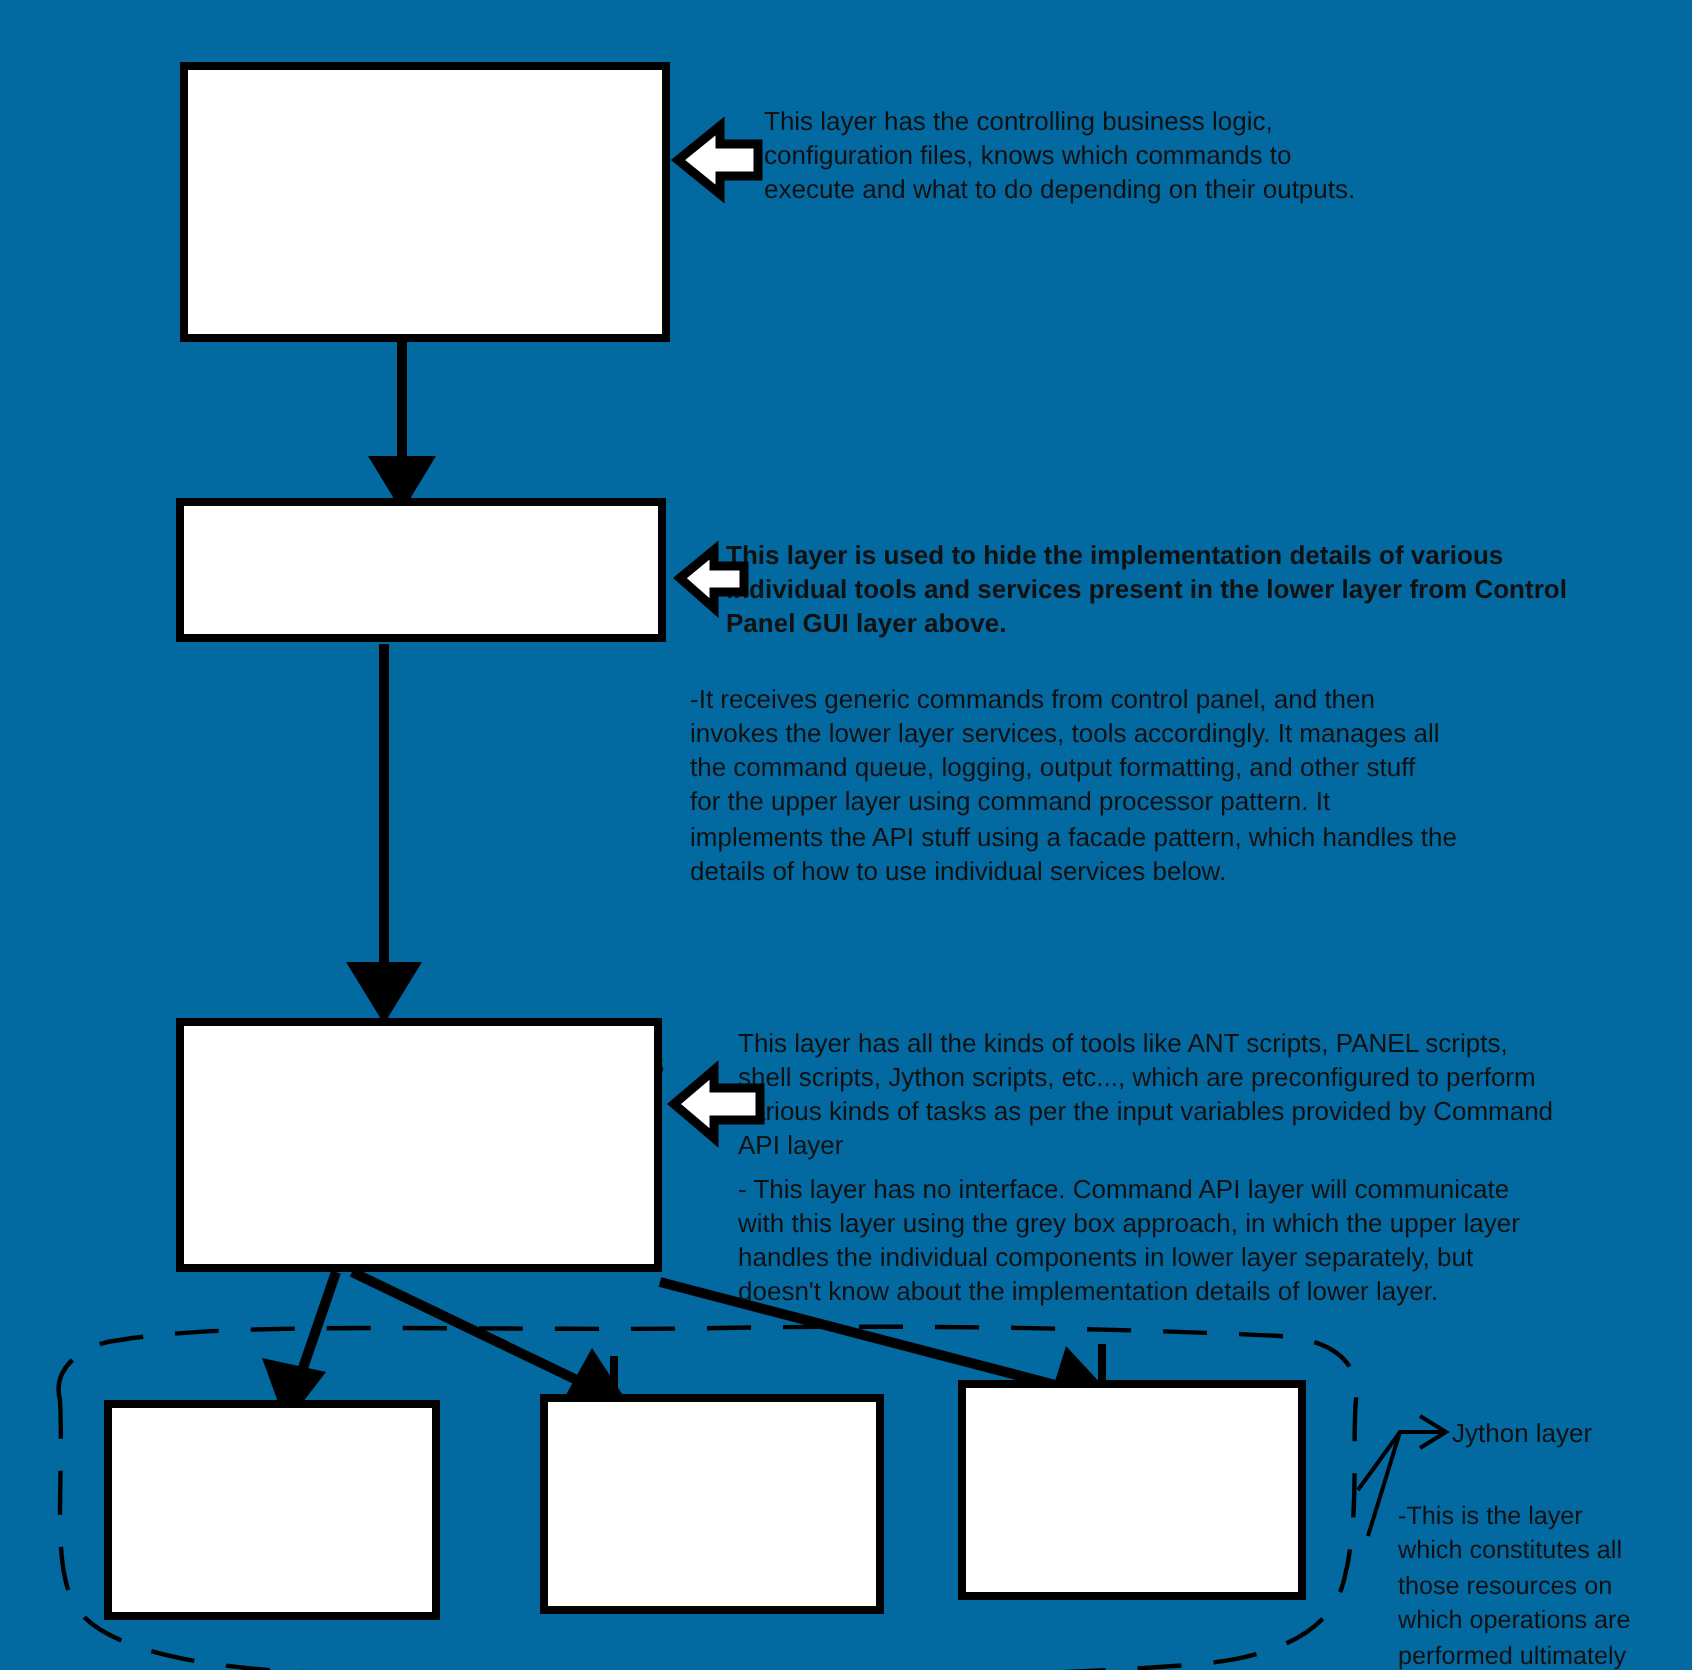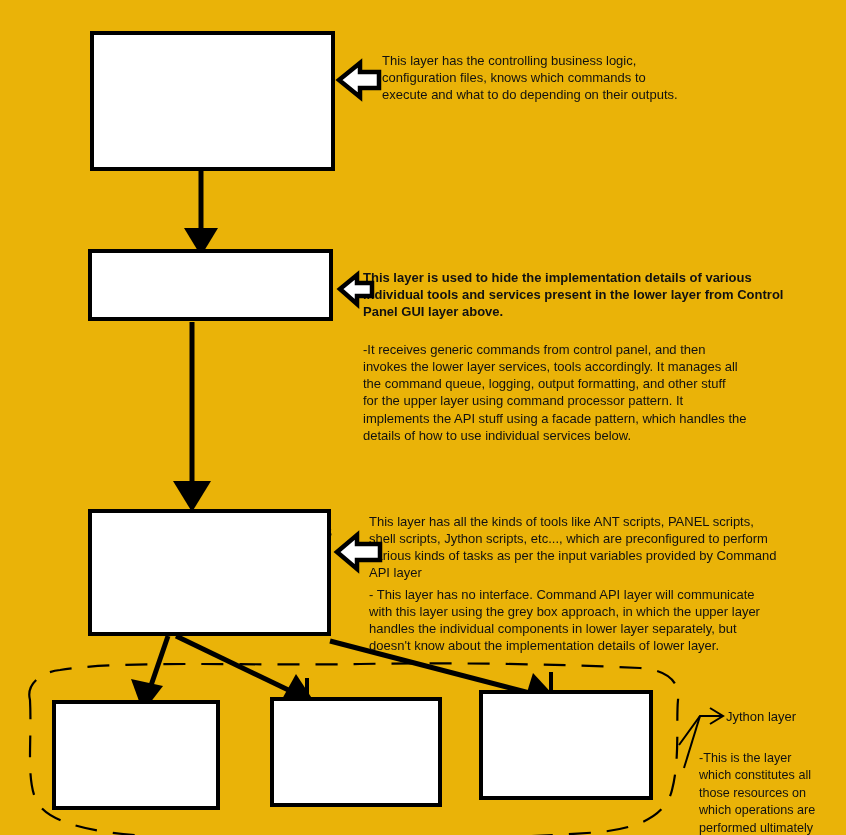--- a/index.html
+++ b/index.html
@@ -8,21 +8,21 @@
     background: #ffffff;
   }
   body {
     font-family: "Liberation Sans", sans-serif;
     color: #000000;
   }
   #canvas {
     position: relative;
     width: 846px;
     height: 835px;
-    background: #eab308;
+    background: #0369a1;
     overflow: hidden;
   }
   .box {
     position: absolute;
     box-sizing: border-box;
     border: 4px solid #000000;
     background: #ffffff;
     z-index: 4;
   }
   .box-text {
@@ -119,21 +119,21 @@
 execute and what to do depending on their outputs.</div>
 
   <div class="box" style="left:88px; top:249px; width:245px; height:72px;"></div>
   <div class="box-text" style="left:117px; top:260px; width:220px; text-align:left;">COMMAND API LAYER</div>
   <div class="box-text" style="left:100px; top:284px; width:235px; text-align:left;">{Built using command processor
 and facade pattern}</div>
 
   <div class="note" style="left:363px; top:269px; width:460px;font-weight:bold;">This layer is used to hide the implementation details of various
 individual tools and services present in the lower layer from Control
 Panel GUI layer above.</div>
-  <div class="note" style="left:363px; top:341px; width:460px;">-It receives generic commands from control panel, and then
+  <div class="note" style="left:345px; top:341px; width:460px;">-It receives generic commands from control panel, and then
 invokes the lower layer services, tools accordingly. It manages all
 the command queue, logging, output formatting, and other stuff
 for the upper layer using command processor pattern. It
 implements the API stuff using a facade pattern, which handles the
 details of how to use individual services below.</div>
 
   <div class="box" style="left:88px; top:509px; width:243px; height:127px;"></div>
   <div class="box-text" style="left:101px; top:525px; width:230px; text-align:left;">TOOLS/SERVICES/UTILITIES/SCRIPTS</div>
   <div class="box-text" style="left:98px; top:568px; width:225px; text-align:left;">{No pattern, no interface, no
 structure}</div>

